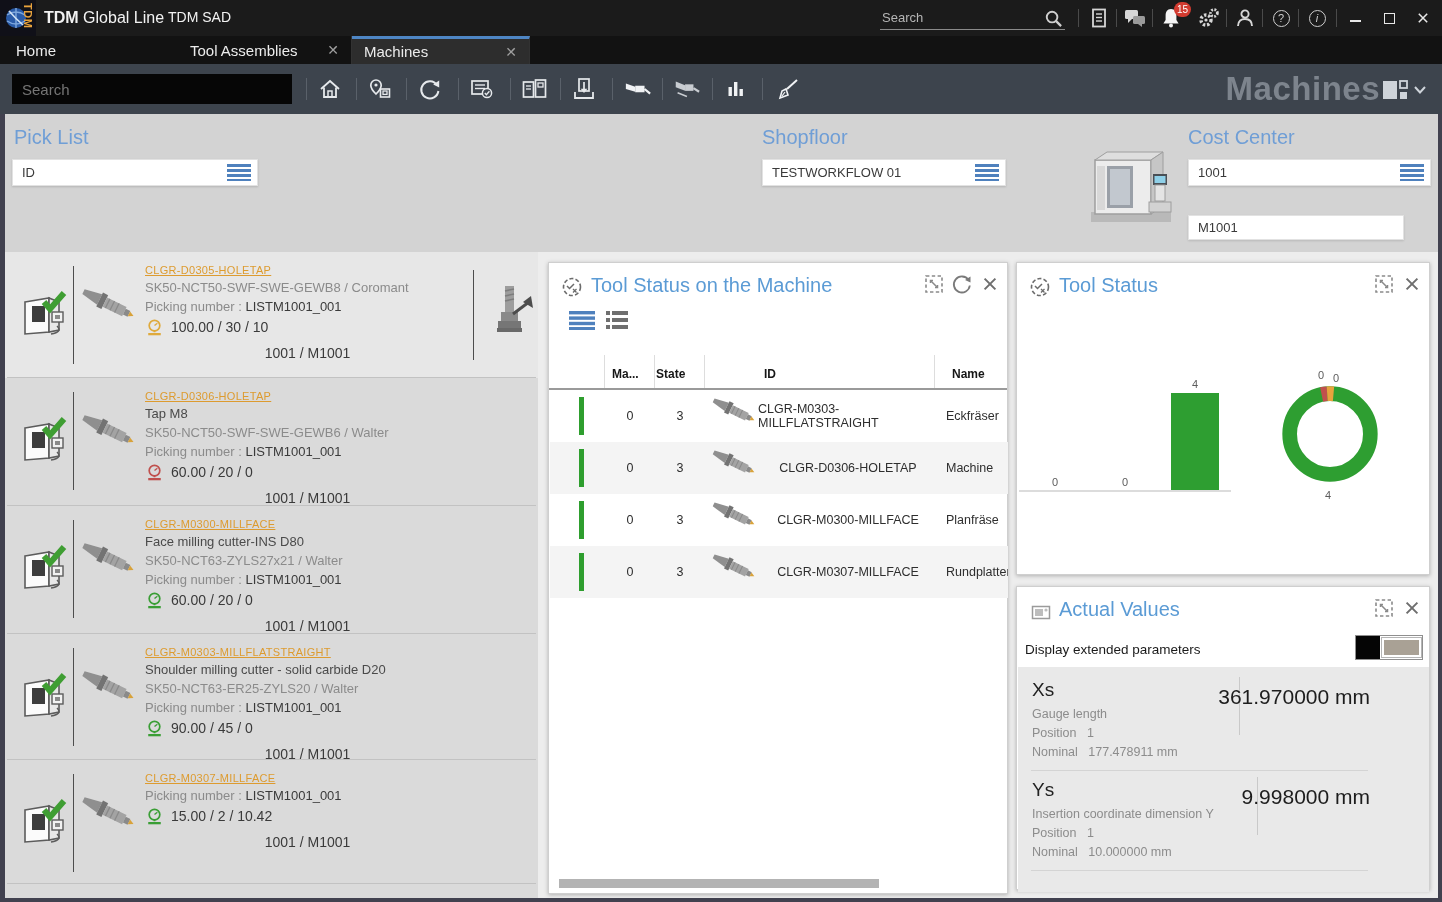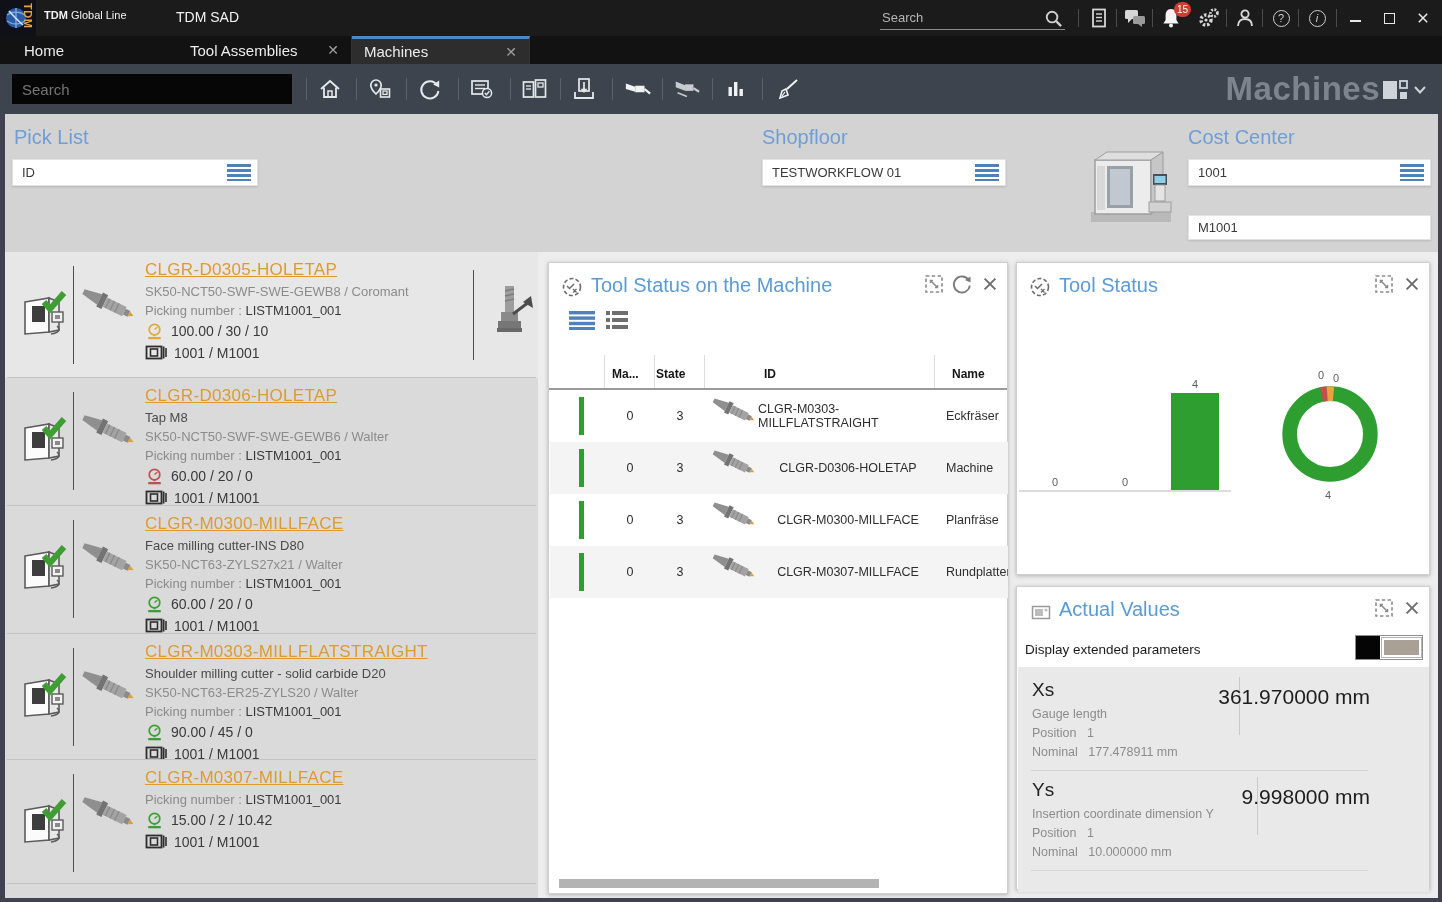--- a/index.html
+++ b/index.html
@@ -4,23 +4,23 @@
 <style>
   * { margin:0; padding:0; box-sizing:border-box; }
   html,body { width:1442px; height:902px; overflow:hidden; }
   body { font-family:"Liberation Sans", sans-serif; }
   .abs { position:absolute; }
   #window { position:relative; width:1442px; height:902px; background:#1c1c1c; }
 
   
   #titlebar { left:0; top:0; width:1442px; height:36px; background:#1b1b1b; color:#f0f0f0; }
   #logo { left:0; top:0; width:36px; height:36px; background:#101018; display:flex; align-items:center; justify-content:center; }
-  #brand { left:44px; top:9px; font-size:11px; color:#f2f2f2; }
+  #brand { left:44px; top:9px; font-size:16px; color:#f2f2f2; }
   #brand b { font-weight:bold; }
-  #app-name { left:176px; top:9px; font-size:14px; color:#f2f2f2; }
+  #app-name { left:168px; top:9px; font-size:14px; color:#f2f2f2; }
   .tsearch { left:880px; top:8px; width:185px; border-bottom:1px solid #8a8a8a; height:22px; color:#b5b5b5; font-size:13px; padding:2px 2px; }
   .tbico { width:22px; height:22px; top:7px; display:flex; align-items:center; justify-content:center; }
   .tbsep { top:9px; width:1px; height:18px; background:#4a4a4a; }
   .badge { position:absolute; background:#d23b30; color:#fff; border-radius:9px; font-size:10px; min-width:17px; height:15px; line-height:15px; text-align:center; padding:0 2px; }
   .winbtn { top:7px; width:22px; height:22px; display:flex; align-items:center; justify-content:center; color:#e8e8e8; }
 
   
   #tabbar { left:0; top:36px; width:1442px; height:28px; background:#121212; }
   .tab { top:0; height:28px; display:flex; align-items:center; padding:0 12px; font-size:15px; color:#ececec; background:#121212; border-right:1px solid #323232; }
   .tab.active { background:#2d2d2d; border-top:3px solid #4e86c4; }
@@ -46,28 +46,28 @@
   .plainfield { background:#fff; border:1px solid #e2e2e2; height:25px; display:flex; align-items:center; padding:0 9px; font-size:13px; color:#3a3a3a; box-shadow:0 1px 2px rgba(0,0,0,0.12); }
 
   
   .lrow { left:5px; width:533px; height:126px; background:#dadada; }
   .lrow.sel { background:#e7e7e7; }
   .lrow .rowdiv { position:absolute; left:2px; right:2px; bottom:0; height:1px; background:#c2c2c2; }
   .mcheck { position:absolute; left:14px; top:38px; }
   .lvsep { position:absolute; left:68px; top:14px; width:1px; height:98px; background:#4d4d4d; }
   .toolimg { position:absolute; left:74px; top:32px; }
   .ltext { position:absolute; left:140px; top:8px; width:325px; }
-  .ltitle { display:inline-block; font-size:17px; color:#dd9b2f; text-decoration:underline; letter-spacing:0.3px; margin-bottom:2px; }
+  .ltitle { display:inline-block; font-size:11px; color:#dd9b2f; text-decoration:underline; letter-spacing:0.3px; margin-bottom:2px; }
   .ldesc { font-size:13px; color:#4a4a4a; line-height:19px; }
   .lsub { font-size:13px; color:#8b8b8b; line-height:19px; }
   .lpick { font-size:13px; line-height:19px; }
   .lpick .pl { color:#8b8b8b; }
   .lpick .pv { color:#3a3a3a; }
   .lgauge { display:flex; align-items:center; gap:7px; font-size:14px; color:#3a3a3a; height:22px; }
-  .lmach { display:flex; align-items:center; gap:7px; font-size:14px; color:#3a3a3a; height:22px; font-weight:bold; }
+  .lmach { display:flex; align-items:center; gap:7px; font-size:14px; color:#3a3a3a; height:22px; font-weight:bold;flex-direction:column; }
   .lmach span { font-weight:normal; }
   .selvsep { position:absolute; left:468px; top:18px; width:1px; height:90px; background:#4d4d4d; }
 
   
   #dashboard { left:538px; top:252px; width:900px; height:646px; background:#ededed; }
   .panel { position:absolute; background:#fff; border:1px solid #cfcfcf; box-shadow:0 1px 4px rgba(0,0,0,0.25); }
   .ptitle { position:absolute; font-size:20px; color:#5b9bd5; }
   .picon { position:absolute; color:#6b6b6b; }
   .pbtn { position:absolute; width:22px; height:22px; display:flex; align-items:center; justify-content:center; color:#7a7a7a; }
 
@@ -362,21 +362,21 @@
         <span style="display:block;width:11px;height:11px;border:1.6px solid #e8e8e8"></span>
       </div>
     <div class="abs winbtn" style="left:1412px;color:#e8e8e8">
         <svg width="14" height="14">
           <use href="#sym-close"></use>
         </svg>
       </div>
   </div>
 
   <div id="tabbar" class="abs">
-    <div class="abs tab" style="left:12px;width:194px">
+    <div class="abs tab" style="left:4px;width:194px">
         <span>Home</span>
       </div>
     <div class="abs tab" style="left:178px;width:174px">
         <span>Tool Assemblies</span>
         <span class="x">✕</span>
       </div>
     <div class="abs tab active" style="left:352px;width:178px">
         <span>Machines</span>
         <span class="x">✕</span>
       </div>
@@ -472,21 +472,21 @@
       <span class="ham"></span>
     </div>
     <svg class="abs" style="left:1080px;top:36px" width="96" height="80">
         <use href="#sym-machine-photo"></use>
       </svg>
     <div class="abs flabel" style="left:1183px;top:12px">Cost Center</div>
     <div class="abs combo" style="left:1183px;top:45px;width:243px">
       <span class="val">1001</span>
       <span class="ham"></span>
     </div>
-    <div class="abs plainfield" style="left:1183px;top:101px;width:243px">M1001</div>
+    <div class="abs plainfield" style="left:1183px;top:101px;width:216px">M1001</div>
   </div>
 
   <div class="abs lrow sel" style="top:252px">
     <svg class="mcheck" width="52" height="50">
         <use href="#sym-machine-check"></use>
       </svg>
     <div class="lvsep"></div>
     <svg class="toolimg" width="64" height="56">
         <use href="#sym-tool"></use>
       </svg>

